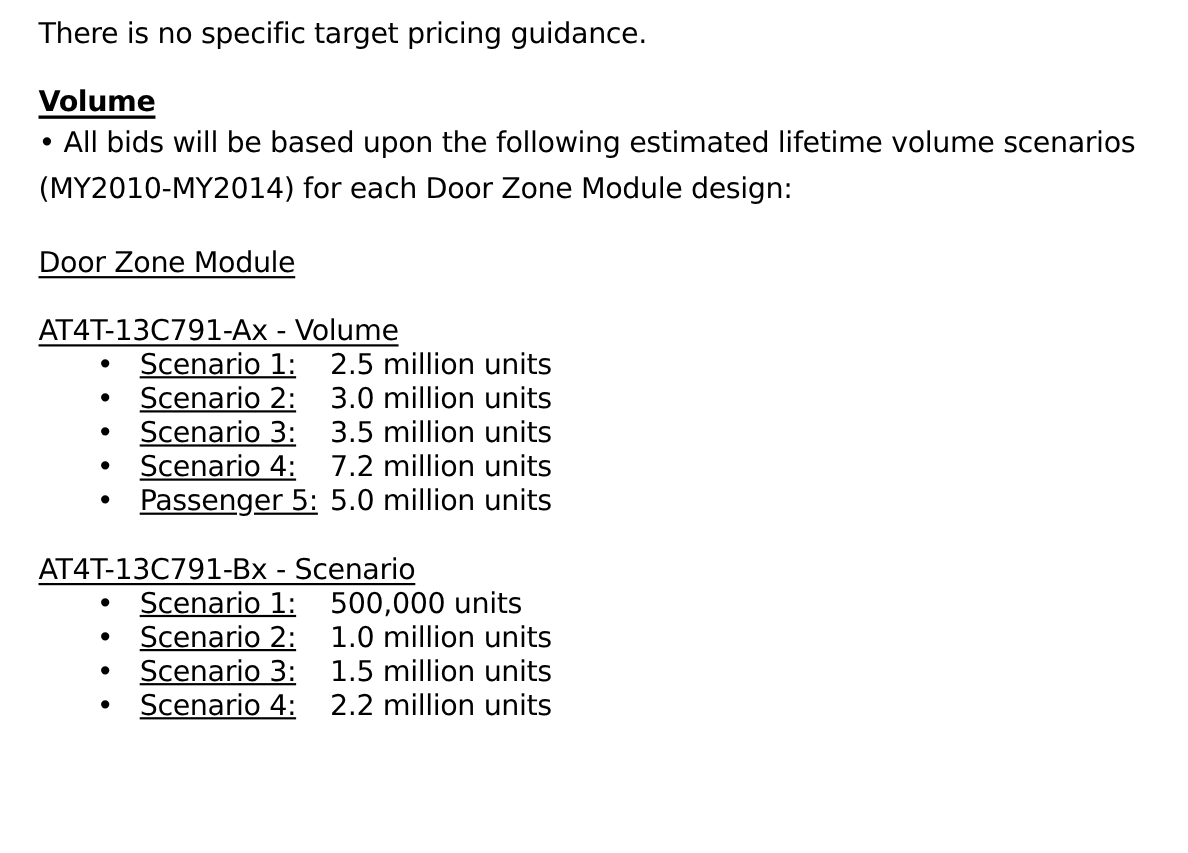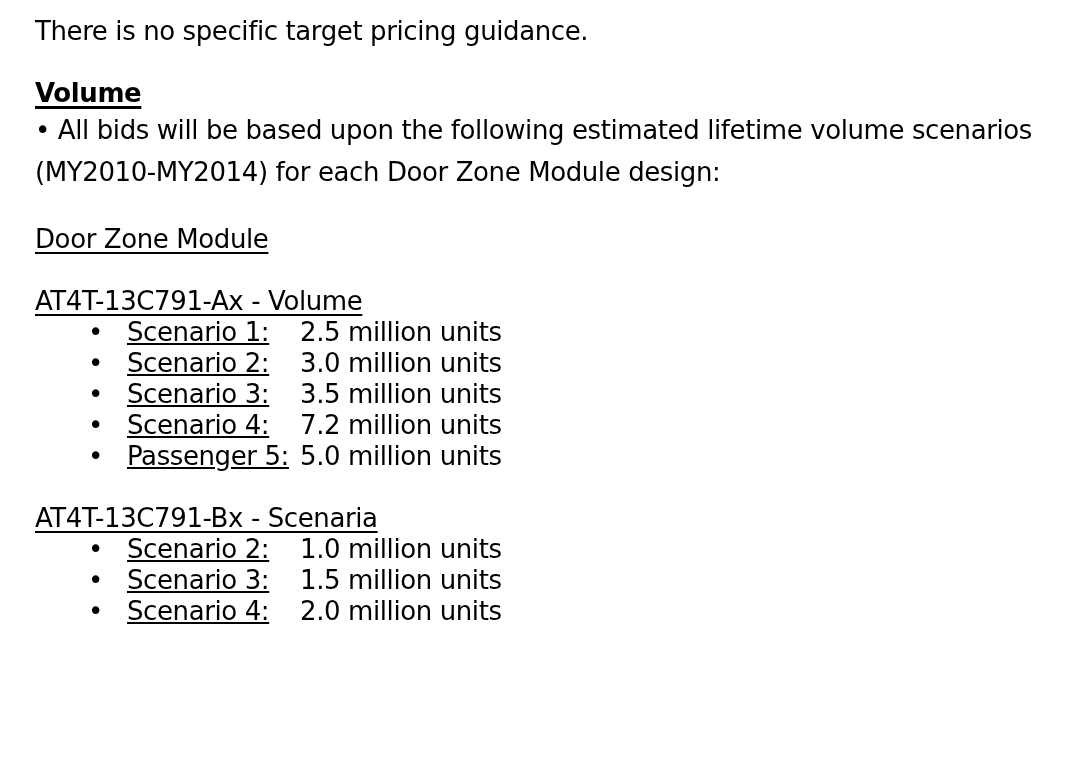--- a/index.html
+++ b/index.html
@@ -94,28 +94,31 @@
   <div class="line item">
     <span class="bullet">•</span><span class="item-label">Scenario 4:</span><span>7.2 million units</span>
   </div>
   <div class="line item">
     <span class="bullet">•</span><span class="item-label">Passenger 5:</span><span>5.0 million units</span>
   </div>
 
   <div class="spacer"></div>
 
   <div class="line">
-    <span class="heading-underline">AT4T-13C791-Bx - Scenaria</span>
+    <span class="heading-underline">AT4T-13C791-Bx - Scenario</span>
+  </div>
+  <div class="line item">
+    <span class="bullet">•</span><span class="item-label">Scenario 1:</span><span>500,000 units</span>
   </div>
   <div class="line item">
     <span class="bullet">•</span><span class="item-label">Scenario 2:</span><span>1.0 million units</span>
   </div>
   <div class="line item">
     <span class="bullet">•</span><span class="item-label">Scenario 3:</span><span>1.5 million units</span>
   </div>
   <div class="line item">
-    <span class="bullet">•</span><span class="item-label">Scenario 4:</span><span>2.0 million units</span>
+    <span class="bullet">•</span><span class="item-label">Scenario 4:</span><span>2.2 million units</span>
   </div>
 
   <div class="spacer"></div>
 
 
 </div>
 
 </body></html>

